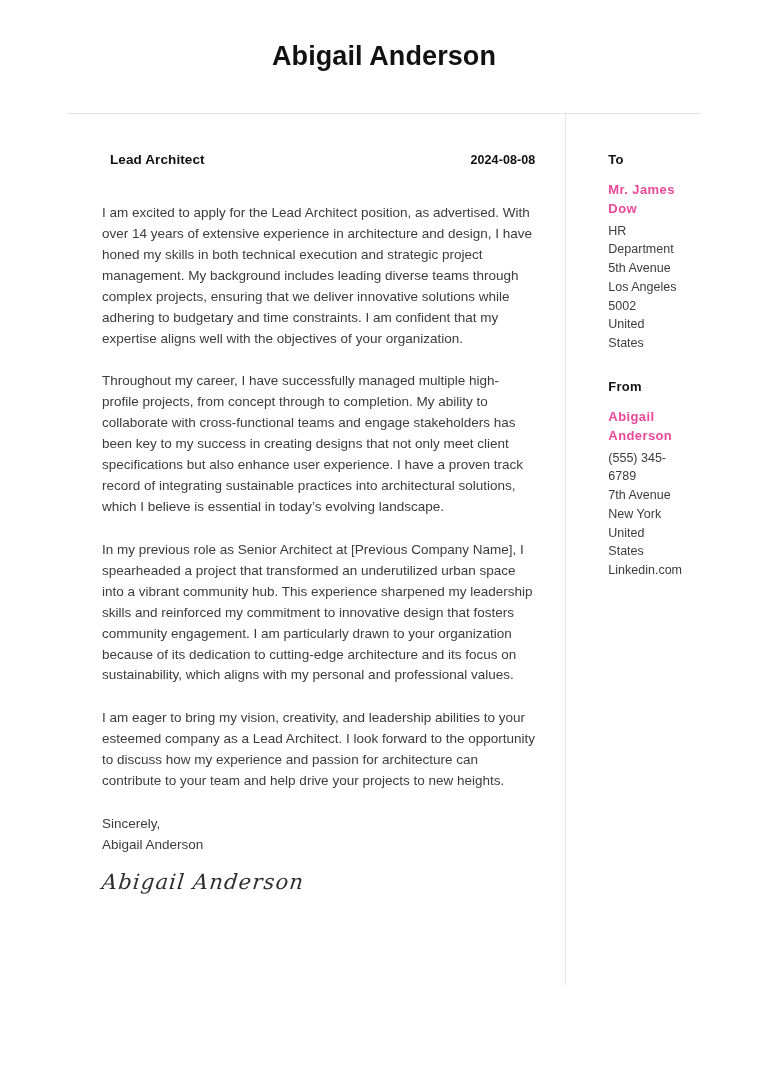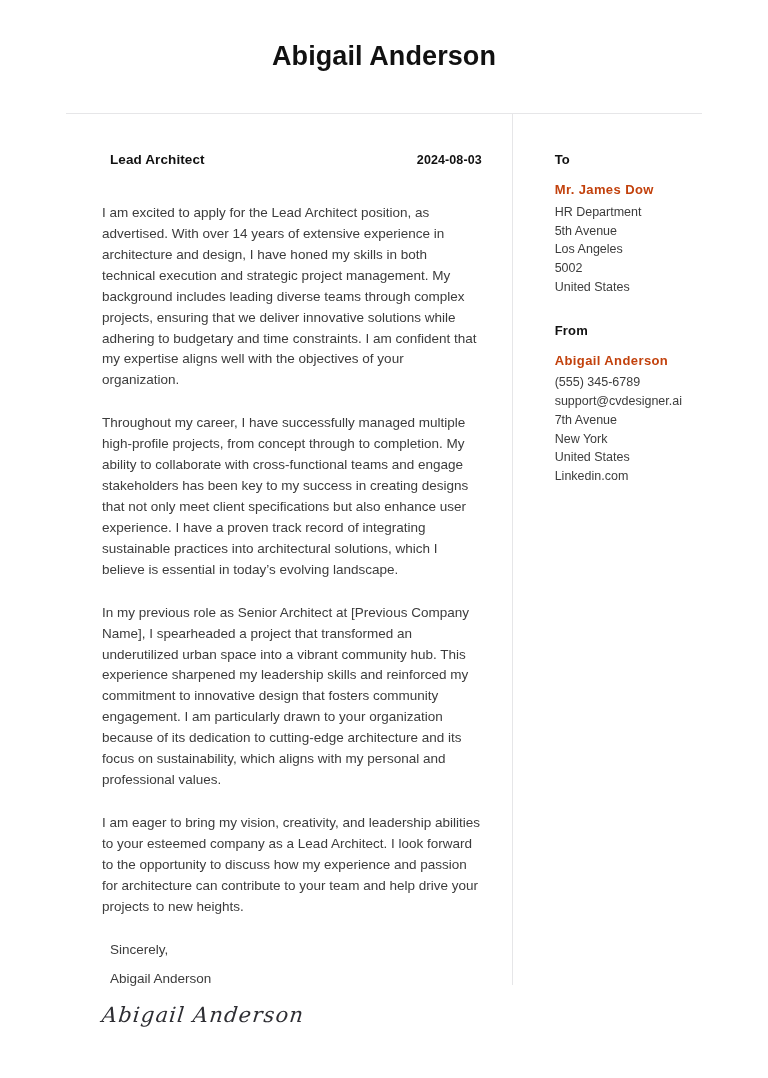--- a/index.html
+++ b/index.html
@@ -95,21 +95,21 @@
     line-height: 1.55;
     margin: 0 0 22px 0;
     text-align: left;
   }
   .closing {
     font-size: 13.5px;
     color: #3c3c3c;
     line-height: 1.55;
     margin-top: 20px;
   }
-  .closing div { margin: 8px; }
+  .closing div { margin: 0; }
   .signature {
     margin-top: 14px;
     font-family: "DejaVu Serif", serif;
     font-style: italic;
     font-size: 21px;
     color: #2e2e33;
     letter-spacing: 1.2px;
     transform: skewX(-6deg);
     transform-origin: left center;
     line-height: 1.2;
@@ -119,21 +119,21 @@
   .side-label {
     font-size: 13px;
     font-weight: bold;
     color: #111111;
     margin-bottom: 14px;
     letter-spacing: 0.2px;
   }
   .side-name {
     font-size: 13px;
     font-weight: bold;
-    color: #c2410c;
+    color: #ec4899;
     letter-spacing: 0.4px;
     margin-bottom: 3px;
     line-height: 1.45;
   }
   .side-line {
     font-size: 12.5px;
     color: #3c3c3c;
     line-height: 1.5;
   }
   .side-block { margin-bottom: 26px; }
@@ -147,21 +147,21 @@
   <div class="header">
     <div class="header-name">Abigail Anderson</div>
   </div>
 
   <div class="body-wrap">
 
     <div class="left-col">
 
       <div class="meta-row">
         <div class="job-title">Lead Architect</div>
-        <div class="letter-date">2024-08-03</div>
+        <div class="letter-date">2024-08-08</div>
       </div>
 
 
       <p class="para">I am excited to apply for the Lead Architect position, as advertised. With over 14 years of extensive experience in architecture and design, I have honed my skills in both technical execution and strategic project management. My background includes leading diverse teams through complex projects, ensuring that we deliver innovative solutions while adhering to budgetary and time constraints. I am confident that my expertise aligns well with the objectives of your organization.</p>
       <p class="para">Throughout my career, I have successfully managed multiple high-profile projects, from concept through to completion. My ability to collaborate with cross-functional teams and engage stakeholders has been key to my success in creating designs that not only meet client specifications but also enhance user experience. I have a proven track record of integrating sustainable practices into architectural solutions, which I believe is essential in today’s evolving landscape.</p>
       <p class="para">In my previous role as Senior Architect at [Previous Company Name], I spearheaded a project that transformed an underutilized urban space into a vibrant community hub. This experience sharpened my leadership skills and reinforced my commitment to innovative design that fosters community engagement. I am particularly drawn to your organization because of its dedication to cutting-edge architecture and its focus on sustainability, which aligns with my personal and professional values.</p>
       <p class="para">I am eager to bring my vision, creativity, and leadership abilities to your esteemed company as a Lead Architect. I look forward to the opportunity to discuss how my experience and passion for architecture can contribute to your team and help drive your projects to new heights.</p>
 
       <div class="closing">
         <div>Sincerely,</div>
@@ -182,21 +182,20 @@
         <div class="side-line">5th Avenue</div>
         <div class="side-line">Los Angeles</div>
         <div class="side-line">5002</div>
         <div class="side-line">United States</div>
       </div>
 
       <div class="side-block">
         <div class="side-label">From</div>
         <div class="side-name">Abigail Anderson</div>
         <div class="side-line">(555) 345-6789</div>
-        <div class="side-line">support@cvdesigner.ai</div>
         <div class="side-line">7th Avenue</div>
         <div class="side-line">New York</div>
         <div class="side-line">United States</div>
         <div class="side-line">Linkedin.com</div>
       </div>
 
     </div>
   </div>
 </div>
 

